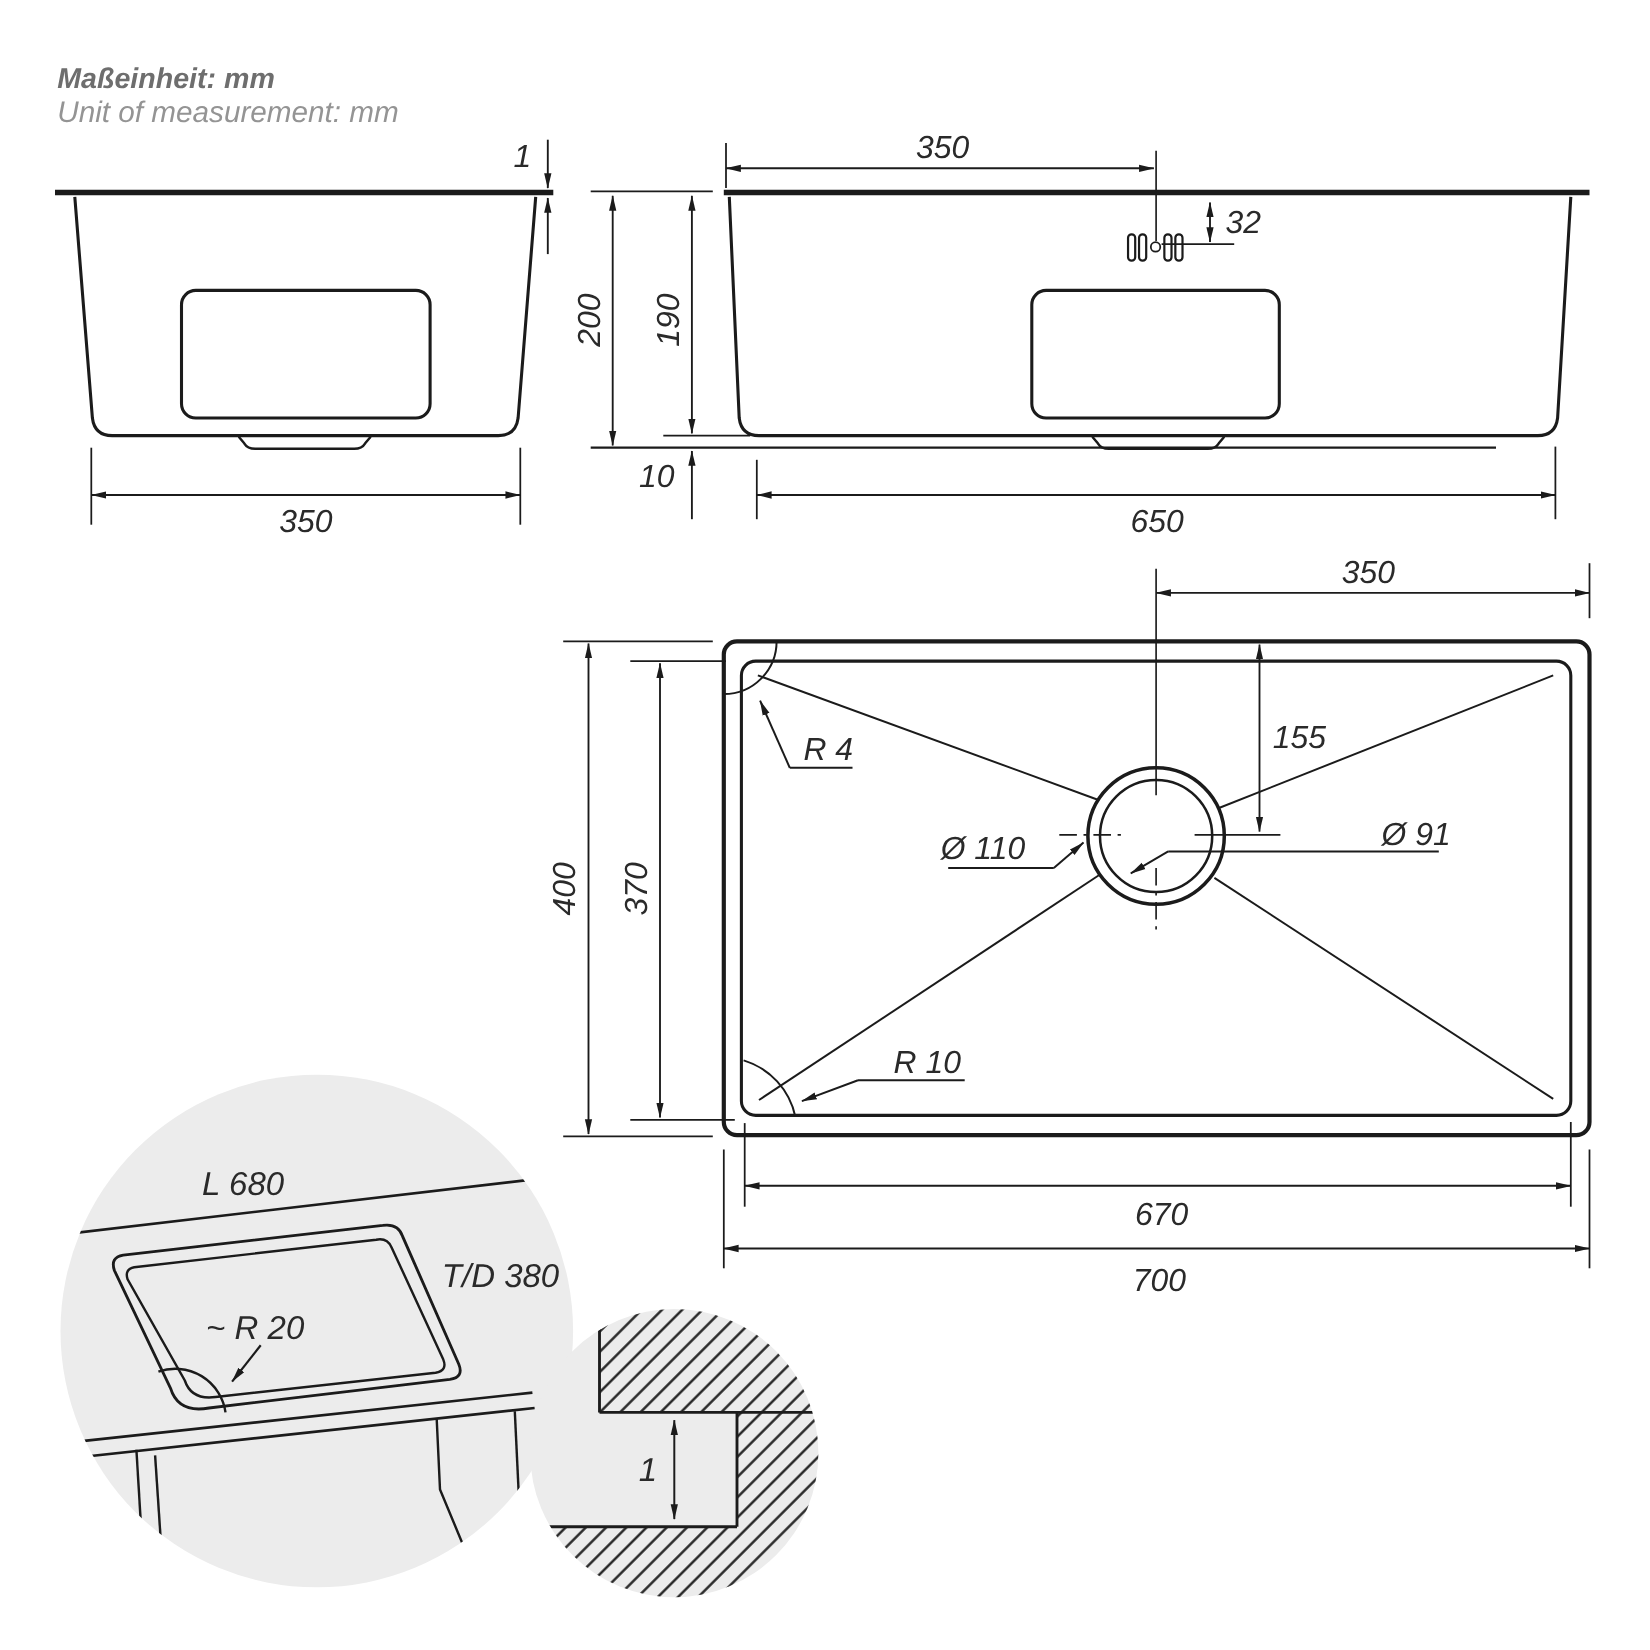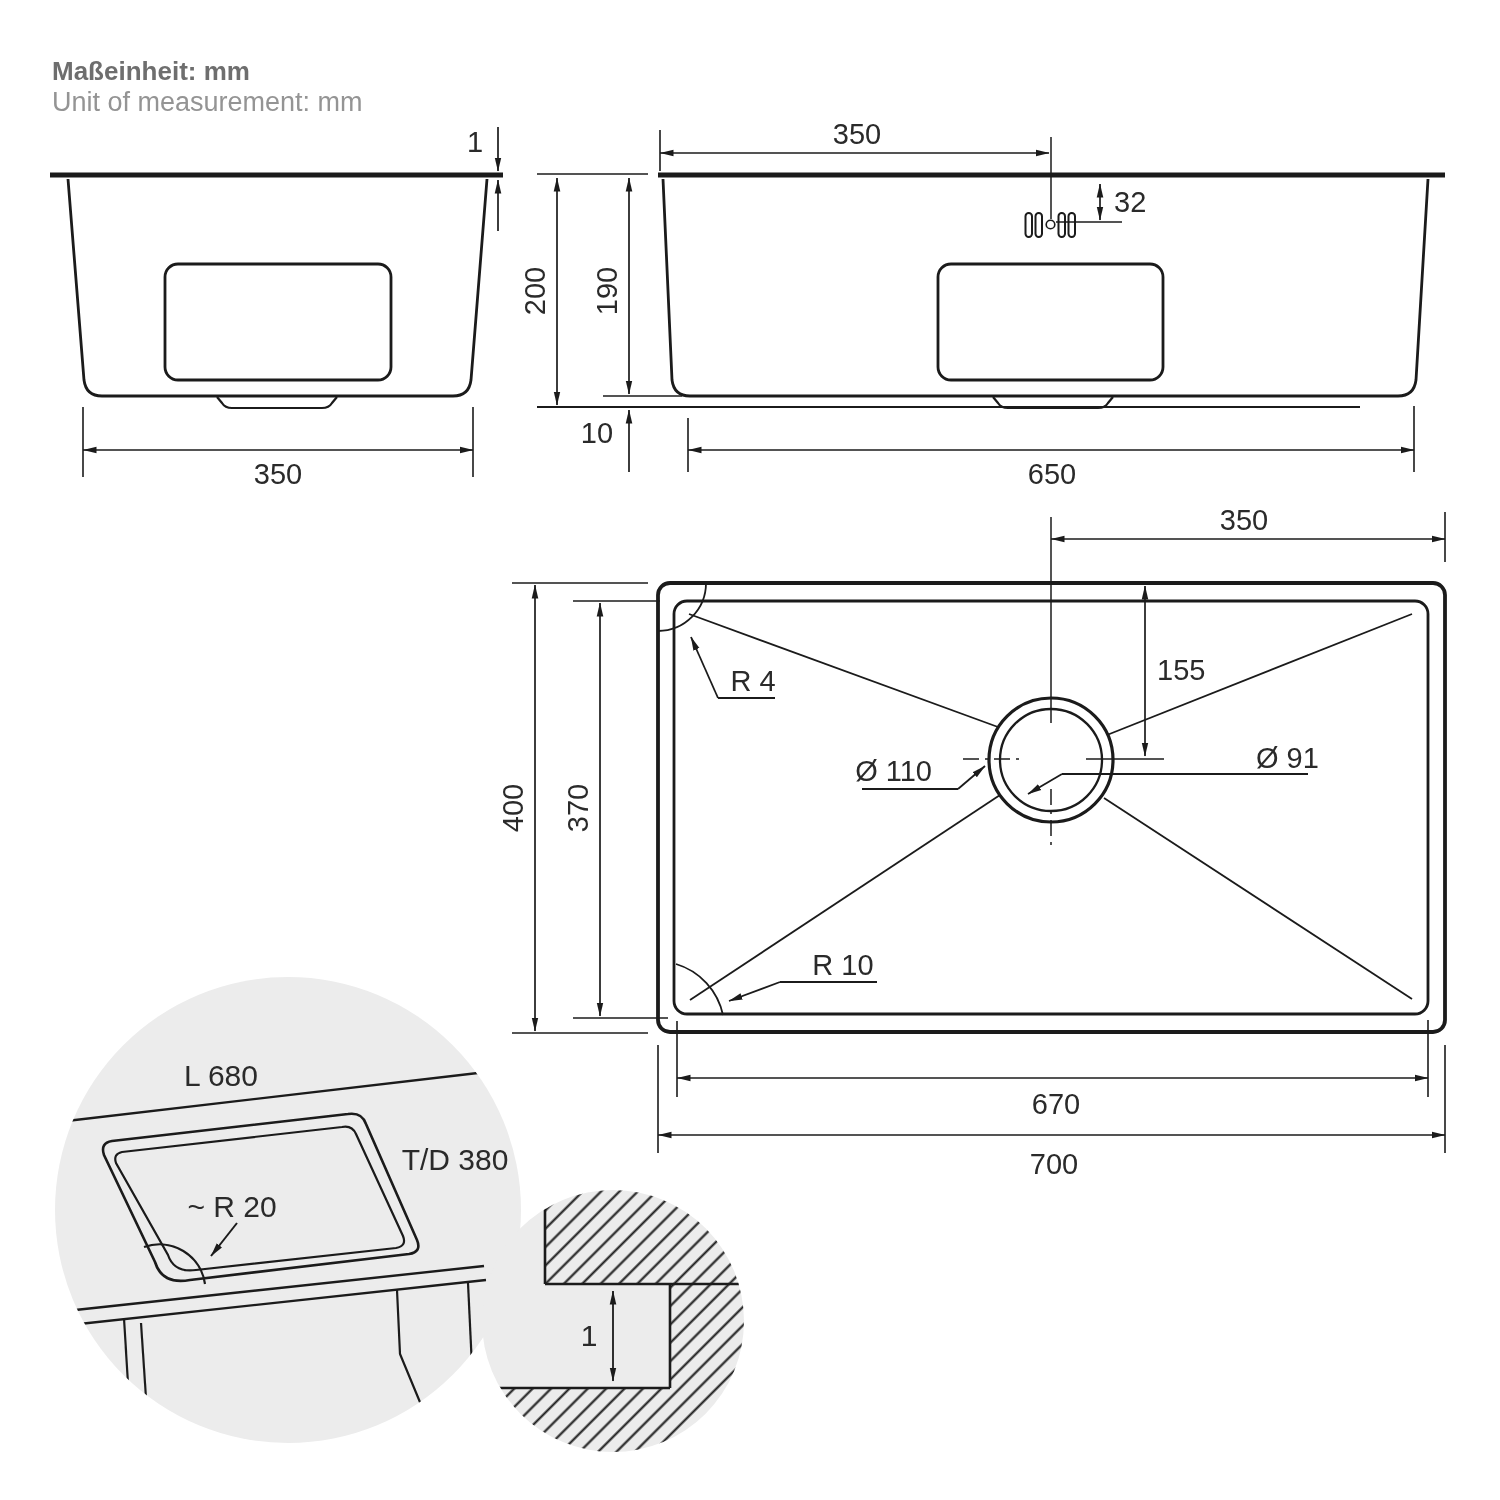--- a/index.html
+++ b/index.html
@@ -1,16 +1,16 @@
 <!DOCTYPE html>
 <html><head>
 <meta charset="utf-8">
 <style>
   html,body{margin:0;padding:0;background:#ffffff;}
-  .canvas{width:1500px;height:1500px;background:#ffffff;position:relative;overflow:hidden;}
+  .canvas{width:1500px;height:1500px;background:#ffffff;position:relative;overflow:hidden;font-style:italic;}
   svg{display:block;}
   .ln{stroke:#1b1b1b;fill:none;}
   .dim{font-family:"Liberation Sans",sans-serif;font-size:29px;fill:#2a2a2a;}
   .dtl{font-family:"Liberation Sans",sans-serif;font-size:30px;fill:#2a2a2a;}
   .hd{font-family:"Liberation Sans",sans-serif;font-weight:700;font-size:26px;fill:#6e6e6e;}
   .he{font-family:"Liberation Sans",sans-serif;font-size:27px;fill:#949494;}
 </style>
 </head>
 <body>
 

